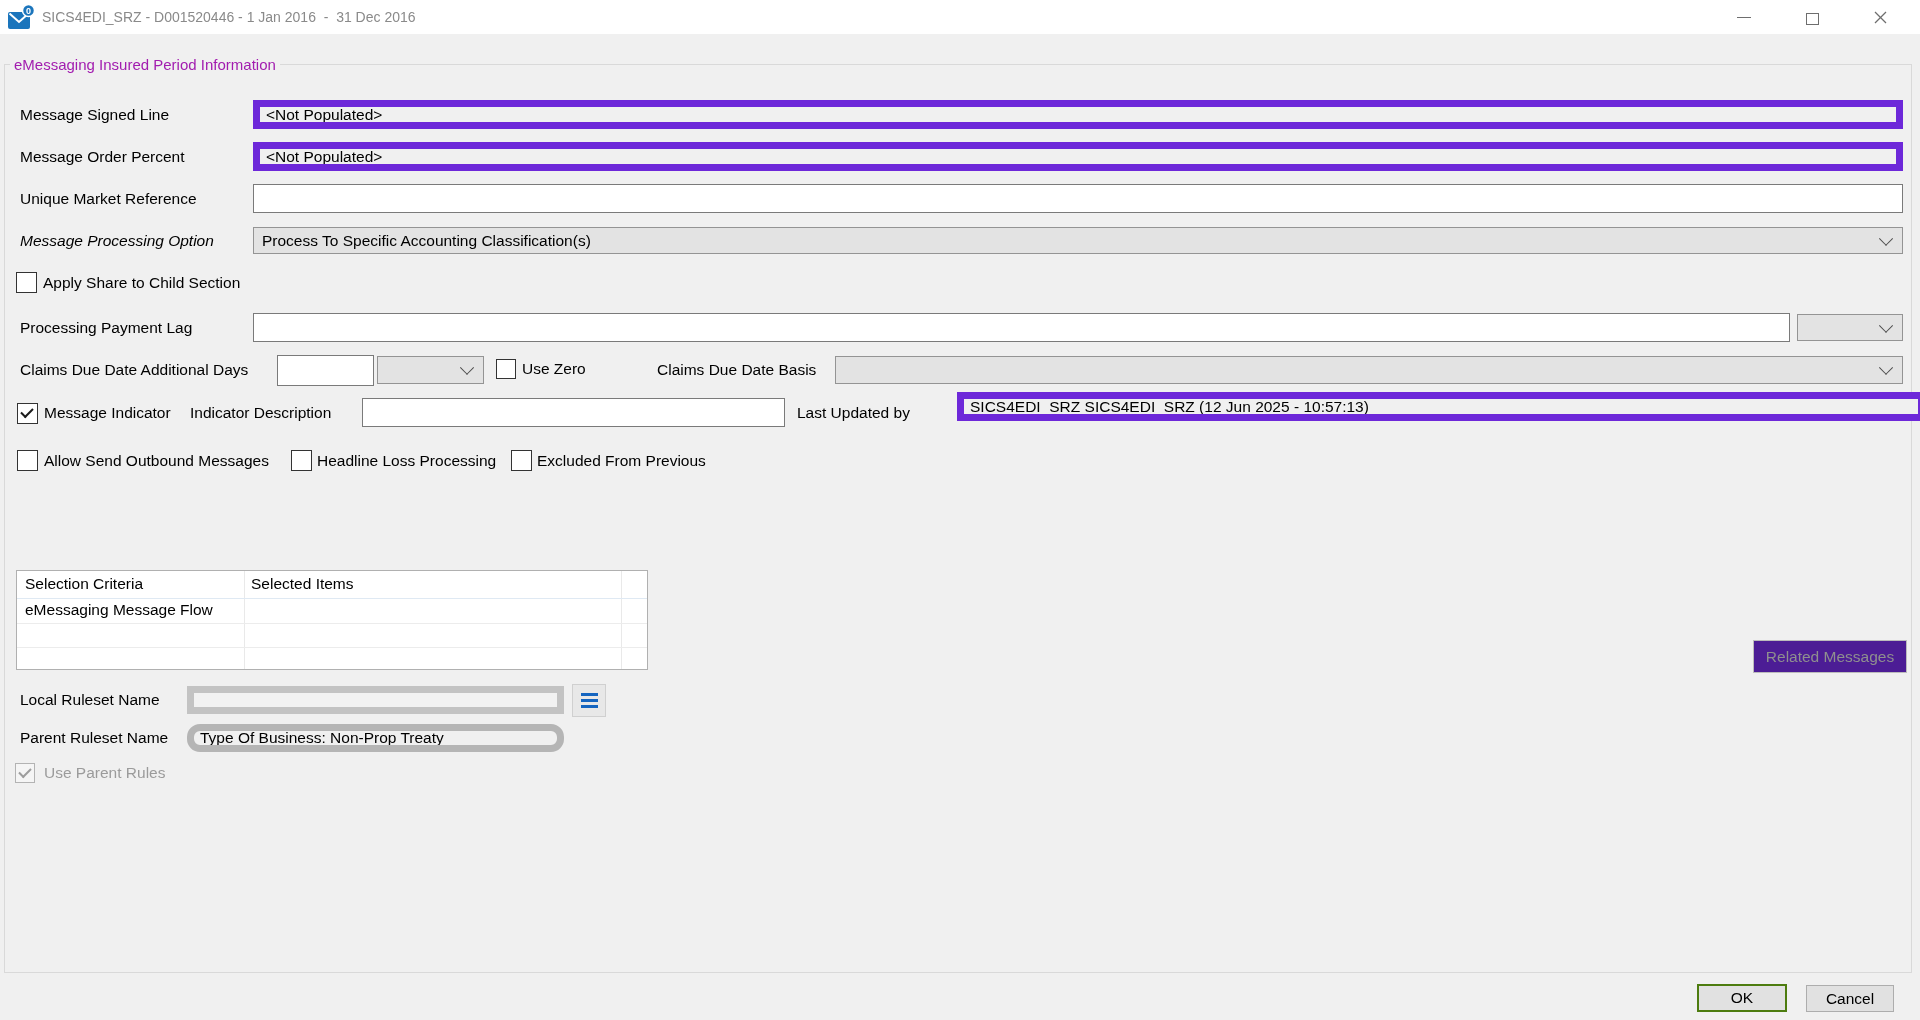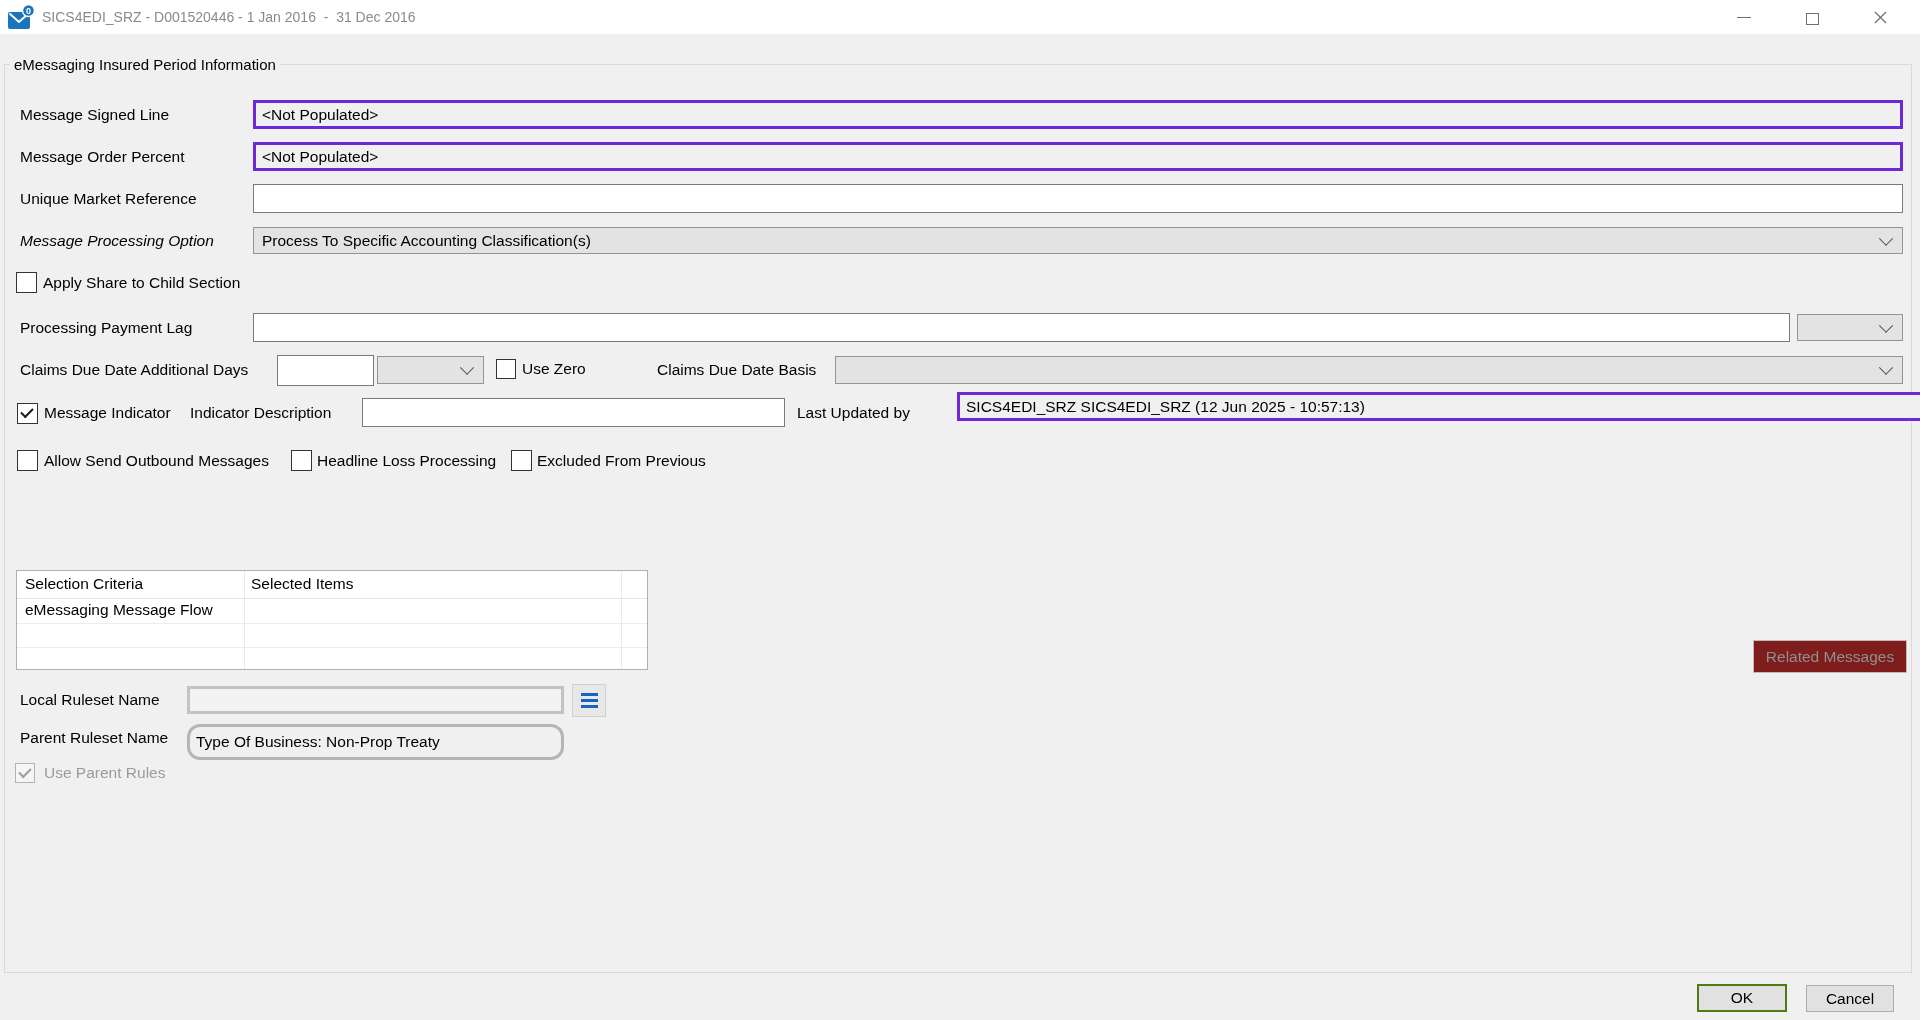--- a/index.html
+++ b/index.html
@@ -11,44 +11,44 @@
   .title-text{position:absolute;left:42px;top:0;height:34px;line-height:34px;font-size:14px;color:#8a8a8a;white-space:pre;}
   .winbtn{position:absolute;top:0;width:56px;height:34px;display:flex;align-items:center;justify-content:center;}
   .glyph-min{width:14px;height:0;border-top:1px solid #6e6e6e;}
   .glyph-restore{position:relative;width:11px;height:10px;border:1px solid #6e6e6e;background:#fff;margin-top:3px;}
   .glyph-restore::before{content:"";position:absolute;left:2px;top:-4px;width:11px;height:10px;border:1px solid #6e6e6e;background:#fff;z-index:-1;}
   
   .menubar{position:absolute;left:0;top:34px;width:1920px;height:28px;background:#f6f6f6;display:flex;align-items:center;padding-left:9px;box-sizing:border-box;}
   .menu-item{font-size:16px;color:#222;padding:0 8px;height:28px;line-height:28px;}
   
   fieldset.group{position:absolute;left:4px;top:56px;width:1908px;height:917px;margin:0;padding:0;border:1px solid #d9d9d9;box-sizing:border-box;}
-  fieldset.group legend{margin-left:5px;padding:0 4px;font-size:15px;color:#000000;}
+  fieldset.group legend{margin-left:5px;padding:0 4px;font-size:15px;color:#a21caf;}
   
   .lbl{position:absolute;font-size:15.5px;color:#000;white-space:nowrap;}
-  .fld{position:absolute;box-sizing:border-box;border:3px solid #6d28d9;background:#fff;font-size:15.5px;color:#000;display:flex;align-items:center;padding:0 6px;white-space:nowrap;overflow:hidden;}
+  .fld{position:absolute;box-sizing:border-box;border:7px solid #6d28d9;background:#fff;font-size:15.5px;color:#000;display:flex;align-items:center;padding:0 6px;white-space:nowrap;overflow:hidden;}
   .fld.ro{background:#f0f0f0;}
   .fld.soft{border-color:#c3c3c3;background:#f2f2f2;}
   input.inp{position:absolute;box-sizing:border-box;border:1px solid #7a7a7a;background:#fff;font-size:15.5px;padding:0 5px;outline:none;}
   .combo{position:absolute;box-sizing:border-box;border:1px solid #949494;background:#e3e3e3;font-size:15.5px;color:#000;display:flex;align-items:center;padding:0 8px;white-space:nowrap;overflow:hidden;}
   .chev{position:absolute;right:11px;top:50%;width:9px;height:9px;border-right:1.6px solid #4d4d4d;border-bottom:1.6px solid #4d4d4d;transform:translateY(-72%) rotate(45deg);}
   .cb{position:absolute;width:21px;height:21px;background:#fff;border:1px solid #333;box-sizing:border-box;}
   .cb.checked::after{content:"";position:absolute;left:3px;top:4px;width:10px;height:5px;border-left:2px solid #1b1b1b;border-bottom:2px solid #1b1b1b;transform:rotate(-45deg);}
   .cb.disabled{border-color:#b3b3b3;background:#f5f5f5;}
   .cb.disabled.checked::after{border-color:#9d9d9d;}
   .dim{color:#9b9b9b;}
   
   .seltable{position:absolute;left:16px;top:570px;width:632px;height:100px;background:#fff;border:1px solid #b0b0b0;box-sizing:border-box;text-align:right;}
   .seltable .vline{position:absolute;top:0;bottom:0;width:1px;background:#e9e9e9;}
   .seltable .hline{position:absolute;left:0;right:0;height:1px;background:#ececec;}
   .seltable .hline.hdr{background:#dfe9f3;}
   .seltable .cell{position:absolute;font-size:15.5px;color:#000;white-space:nowrap;}
   
   .btn{position:absolute;box-sizing:border-box;background:#e1e1e1;border:1px solid #adadad;font-size:15.5px;color:#000;display:flex;align-items:center;justify-content:center;}
   .btn.primary{border:2px solid #4d7c0f;}
-  .btn.disabled{background:#7f1d1d;border-color:#bcbcbc;color:#8f8f8f;}
+  .btn.disabled{background:#4c1d95;border-color:#bcbcbc;color:#8f8f8f;}
   .hamburger{position:absolute;left:572px;top:684px;width:34px;height:33px;background:#e8e8e8;border:1px solid #d0d0d0;box-sizing:border-box;display:flex;flex-direction:column;align-items:center;justify-content:center;gap:3px;}
   .hamburger .bar{width:17px;height:3px;background:#1565c0;}
 </style>
 </head>
 <body>
 
 <div class="window">
 
   <div class="titlebar">
     <div class="app-icon">
@@ -150,21 +150,21 @@
 
   <div class="lbl" style="left:20px;top:686px;line-height:28px;">Local Ruleset Name</div>
   <div class="fld soft" style="left:187px;top:686px;width:377px;height:28px;"></div>
   <div class="hamburger">
     <div class="bar"></div>
     <div class="bar"></div>
     <div class="bar"></div>
   </div>
 
   <div class="lbl" style="left:20px;top:724px;line-height:28px;">Parent Ruleset Name</div>
-  <div class="fld ro" style="left:187px;top:724px;width:377px;height:36px;border-color:#b5b5b5;border-radius:13px;">Type Of Business: Non-Prop Treaty</div>
+  <div class="fld ro" style="left:187px;top:724px;width:377px;height:28px;border-color:#b5b5b5;border-radius:13px;">Type Of Business: Non-Prop Treaty</div>
 
   <div class="cb checked disabled" style="left:15px;top:763px;width:20px;height:20px;"></div>
   <div class="lbl dim" style="left:44px;top:763px;line-height:20px;">Use Parent Rules</div>
 
   <div class="btn primary" style="left:1697px;top:984px;width:90px;height:28px;">OK</div>
   <div class="btn" style="left:1806px;top:985px;width:88px;height:27px;">Cancel</div>
 
 </div>
 
 </body></html>

